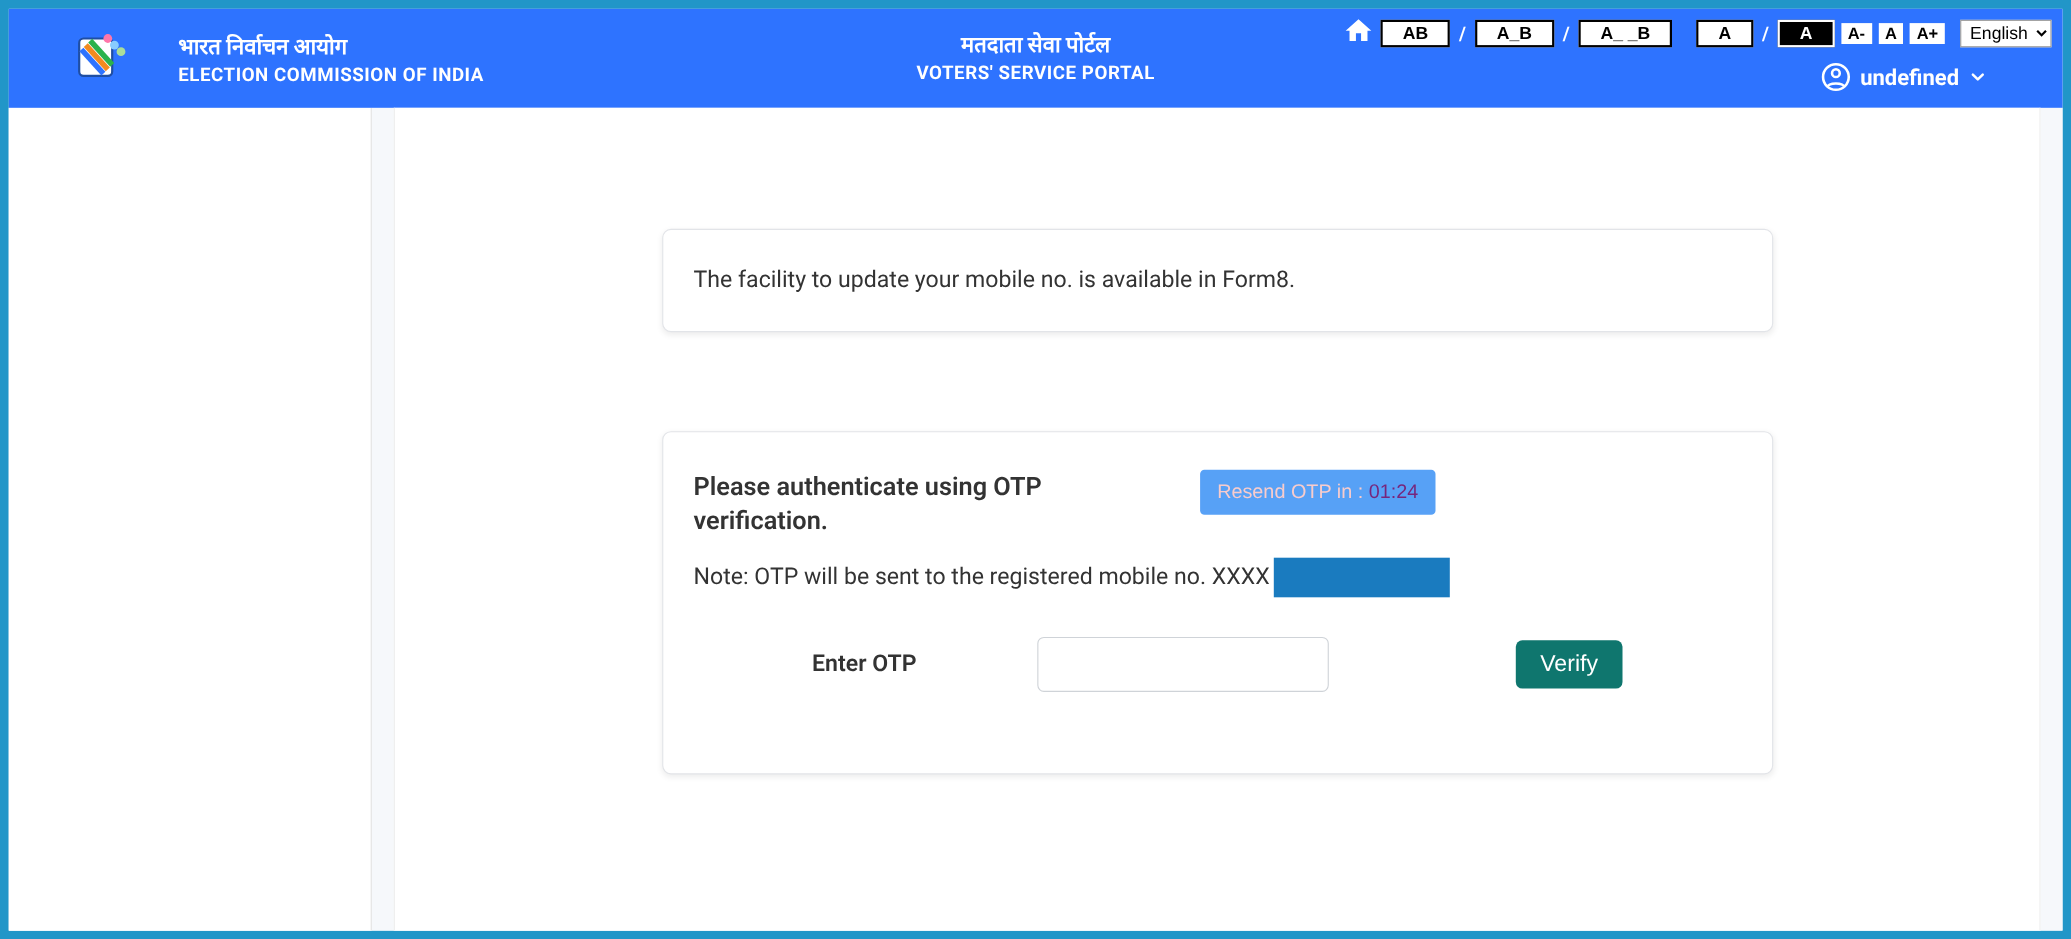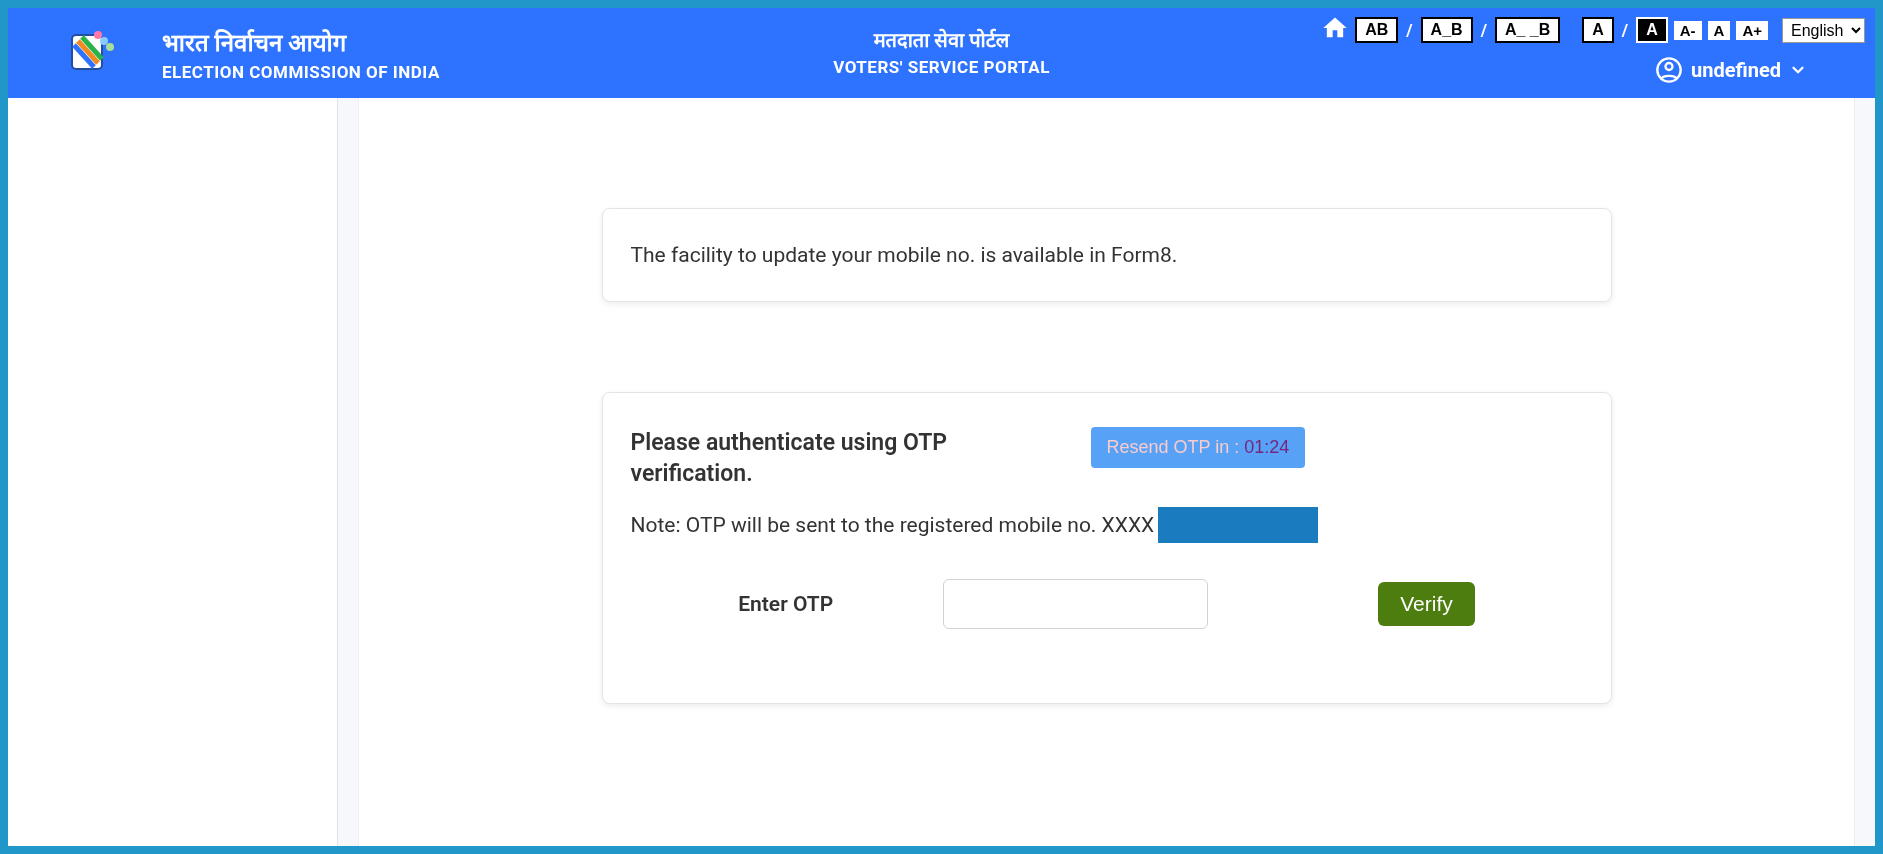--- a/index.html
+++ b/index.html
@@ -32,21 +32,21 @@
     height: 100%;
   }
   .logo {
     width: 64px;
     height: 64px;
     margin-right: 40px;
     position: relative;
   }
   .logo svg { width: 100%; height: 100%; }
   .brand-text .hi {
-    font-size: 24px;
+    font-size: 20px;
     font-weight: 600;
     margin-bottom: 4px;
   }
   .brand-text .en {
     font-size: 17px;
     font-weight: 700;
     letter-spacing: 0.5px;
   }
   .brand-center {
     position: absolute;
@@ -75,21 +75,21 @@
     gap: 6px;
     font-size: 17px;
     font-weight: 700;
     color: #fff;
   }
   .home-ic svg { width: 28px; height: 28px; fill: #fff; }
   .ab-btn {
     background: #fff;
     color: #000;
     border: 2px solid #000;
-    padding: 1px 8px;
+    padding: 1px 18px;
     font-weight: 700;
     font-size: 16px;
     cursor: pointer;
     line-height: 1.2;
   }
   .ab-btn.inv {
     background: #000;
     color: #fff;
     border: 2px solid #fff;
   }
@@ -218,21 +218,21 @@
   }
   .otp-input {
     width: 265px;
     height: 50px;
     border: 1px solid #cfd3d8;
     border-radius: 6px;
     font-size: 20px;
     padding: 0 12px;
   }
   .verify-btn {
-    background: #4d7c0f;
+    background: #0f766e;
     color: #fff;
     font-size: 21px;
     font-weight: 500;
     border: none;
     border-radius: 6px;
     padding: 10px 22px;
     cursor: pointer;
     margin-left: 60px;
   }
 </style>

